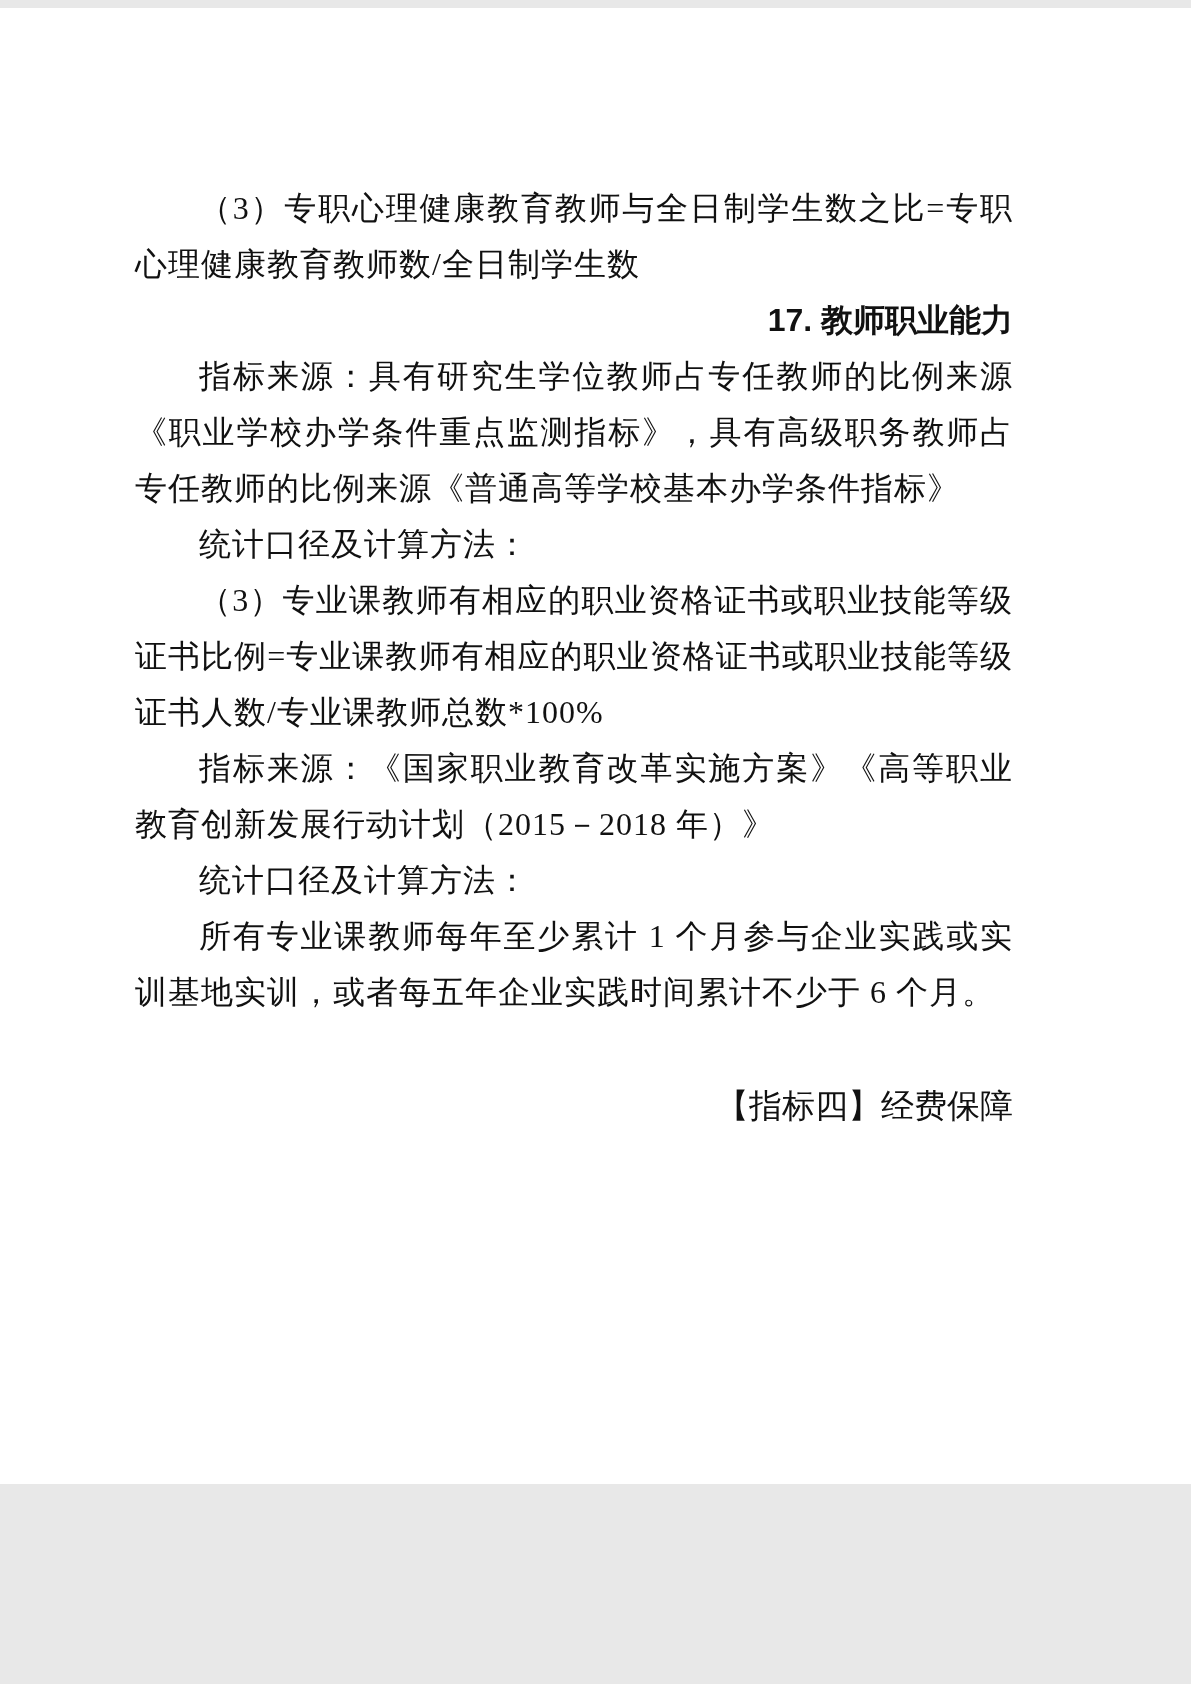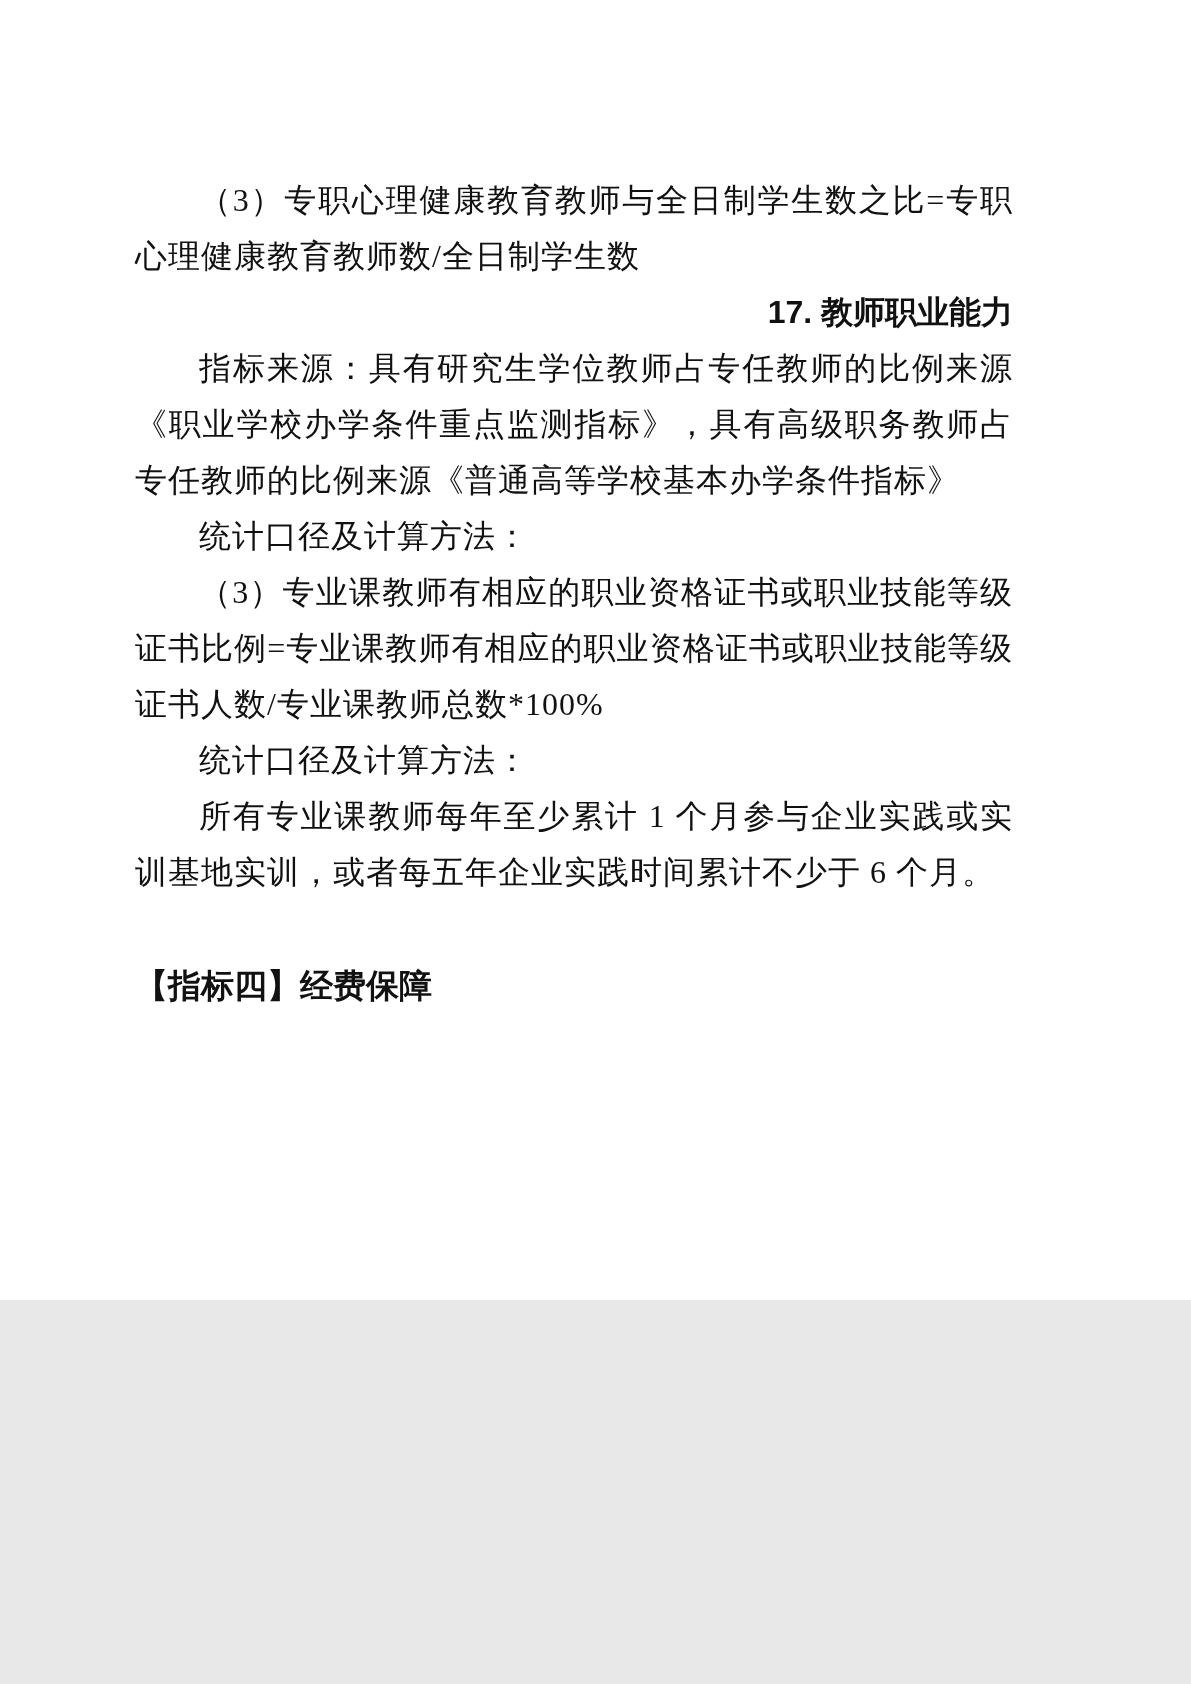--- a/index.html
+++ b/index.html
@@ -1,21 +1,21 @@
 <!DOCTYPE html>
 <html><head>
 <meta charset="utf-8">
 <style>
   * { margin: 0; padding: 0; box-sizing: border-box; }
   html, body { background: #e8e8e8; }
   .page {
     position: relative;
     width: 1191px;
-    height: 1300px;
-    margin: 0 auto;
+    height: 1476px;
+    margin: 8px auto;
     background: #ffffff;
     color: #111111;
     font-family: "Liberation Serif", "DejaVu Serif", serif;
     overflow: hidden;
   }
   .content {
     position: absolute;
     top: 172px;
     left: 135px;
     width: 878px;
@@ -33,22 +33,22 @@
     text-indent: 2em;
     font-weight: bold;
     font-family: "Liberation Sans", "DejaVu Sans", sans-serif;
     text-align: right;
   }
   .section-heading {
     font-size: 33px;
     line-height: 56px;
     margin-top: 58px;
     text-indent: 0;
-    text-align: left;
-    font-weight: bold;
+    text-align: right;
+    font-weight: normal;
     font-family: "Liberation Sans", "DejaVu Sans", sans-serif;
   }
   .page-number {
     position: absolute;
     left: 133px;
     top: 1568px;
     font-size: 33px;
     font-family: Liberation Mono, monospace;
     color: #3b82f6;
   }
@@ -56,18 +56,19 @@
 </head>
 <body>
 
 <div class="page">
   <div class="content">
     <p class="para">（3）专职心理健康教育教师与全日制学生数之比=专职心理健康教育教师数/全日制学生数</p>
     <p class="heading">17. 教师职业能力</p>
     <p class="para">指标来源：具有研究生学位教师占专任教师的比例来源《职业学校办学条件重点监测指标》，具有高级职务教师占专任教师的比例来源《普通高等学校基本办学条件指标》</p>
     <p class="para">统计口径及计算方法：</p>
     <p class="para">（3）专业课教师有相应的职业资格证书或职业技能等级证书比例=专业课教师有相应的职业资格证书或职业技能等级证书人数/专业课教师总数*100%</p>
+    <p class="para">指标来源：《国家职业教育改革实施方案》《高等职业教育创新发展行动计划（2015－2018 年）》</p>
     <p class="para">统计口径及计算方法：</p>
     <p class="para">所有专业课教师每年至少累计 1 个月参与企业实践或实训基地实训，或者每五年企业实践时间累计不少于 6 个月。</p>
     <p class="section-heading">【指标四】经费保障</p>
   </div>
   <div class="page-number">—22—</div>
 </div>
 
 </body></html>

